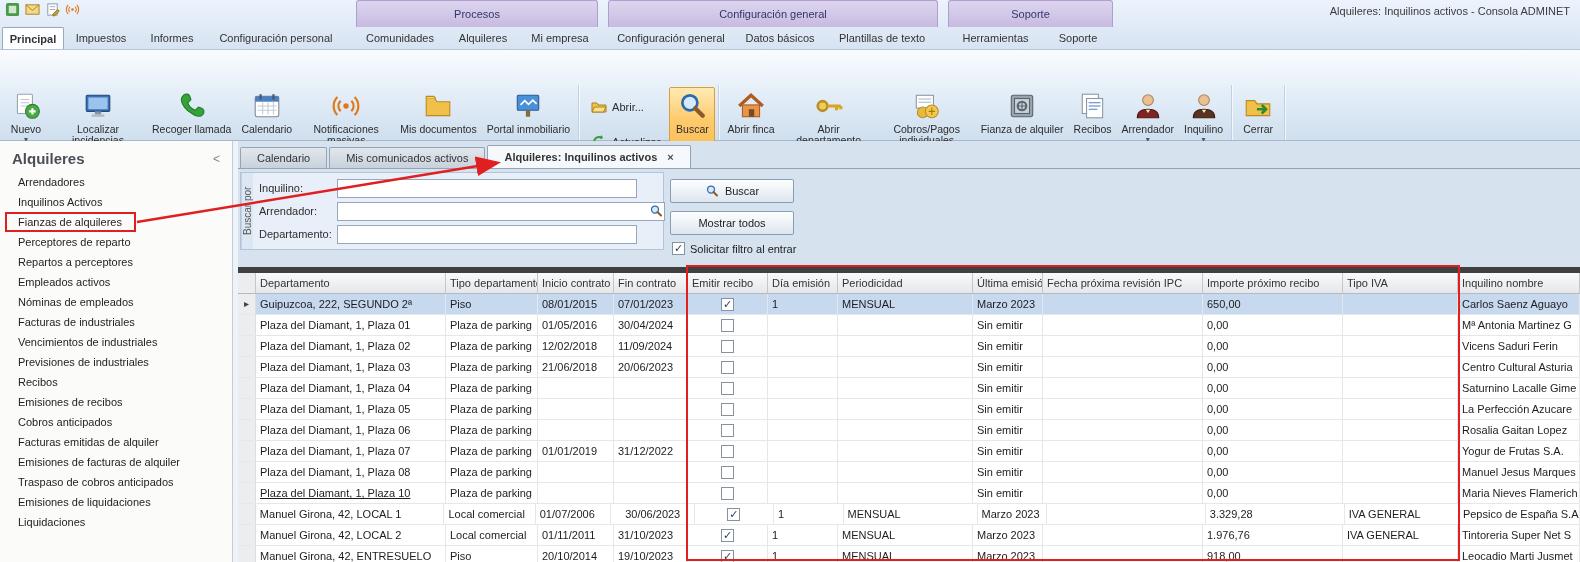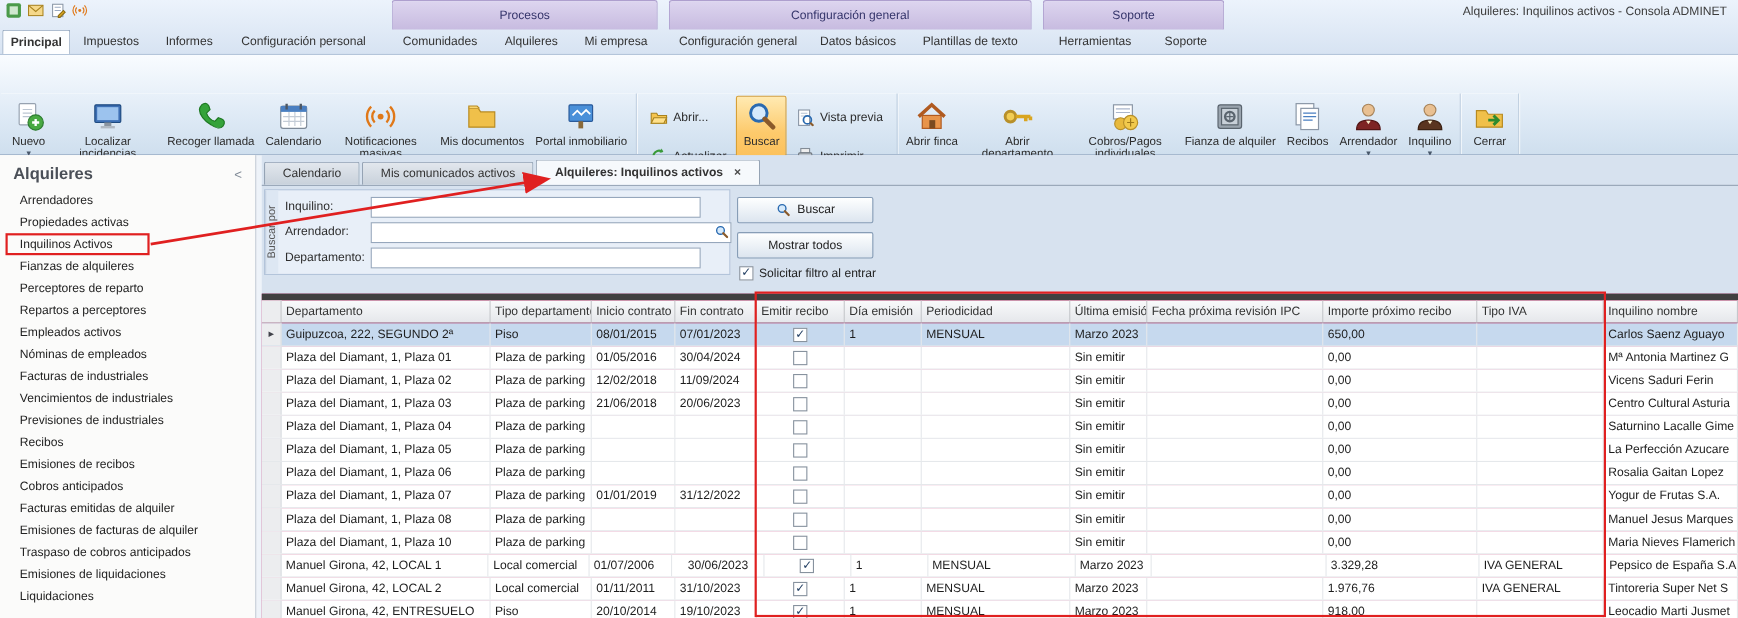--- a/index.html
+++ b/index.html
@@ -252,43 +252,20 @@
             </div>
             <div class="large-btn selected">
               <span class="icon i30">
                 <svg viewBox="0 0 28 28">
                   <circle cx="12" cy="11" r="7" fill="#d6eafb" stroke="#2a6ab0" stroke-width="2.5"></circle>
                   <line x1="17" y1="16" x2="24" y2="23" stroke="#8a5a2a" stroke-width="4" stroke-linecap="round"></line>
                 </svg>
               </span>
               <span class="lb-label">Buscar</span>
             </div>
-            <div class="rg-stack">
-              <div class="small-btn">
-                <span class="icon i16">
-                  <svg viewBox="0 0 16 16">
-                    <rect x="2" y="1" width="10" height="14" fill="#fff" stroke="#8a96a6"></rect>
-                    <path d="M4 4h6M4 6.5h6" stroke="#b7c2d2"></path>
-                    <circle cx="10" cy="10" r="3.6" fill="none" stroke="#2a6ab0" stroke-width="1.6"></circle>
-                    <line x1="12.6" y1="12.6" x2="15.4" y2="15.4" stroke="#8a5a2a" stroke-width="2"></line>
-                  </svg>
-                </span>
-                <span>Vista previa</span>
-              </div>
-              <div class="small-btn">
-                <span class="icon i16">
-                  <svg viewBox="0 0 16 16">
-                    <rect x="4" y="1" width="8" height="4" fill="#eee" stroke="#828c96"></rect>
-                    <rect x="2" y="5" width="12" height="6" rx="1" fill="#b8c0c8" stroke="#707880"></rect>
-                    <rect x="4" y="9" width="8" height="6" fill="#fff" stroke="#828c96"></rect>
-                  </svg>
-                </span>
-                <span>Imprimir</span>
-              </div>
-            </div>
           </div>
           <div class="rg-label">Lista</div>
         </div>
         <div class="ribbon-group">
           <div class="rg-body">
             <div class="large-btn">
               <span class="icon i30">
                 <svg viewBox="0 0 28 28">
                   <path d="M3 14L14 4l11 10" fill="none" stroke="#b05a20" stroke-width="3"></path>
                   <rect x="6" y="13" width="16" height="11" fill="#e8944a" stroke="#b05a20"></rect>
@@ -381,21 +358,20 @@
       </div>
   </div>
 
   <div class="sidebar">
     <div class="sidebar-title">
       <span>Alquileres</span>
       <span class="sidebar-collapse">&lt;</span>
     </div>
     <div>
         <div class="side-item">Arrendadores</div>
-        <div class="side-item">Propiedades activas</div>
         <div class="side-item">Inquilinos Activos</div>
         <div class="side-item">Fianzas de alquileres</div>
         <div class="side-item">Perceptores de reparto</div>
         <div class="side-item">Repartos a perceptores</div>
         <div class="side-item">Empleados activos</div>
         <div class="side-item">Nóminas de empleados</div>
         <div class="side-item">Facturas de industriales</div>
         <div class="side-item">Vencimientos de industriales</div>
         <div class="side-item">Previsiones de industriales</div>
         <div class="side-item">Recibos</div>
@@ -621,21 +597,21 @@
             <div class="gr-cell" style="width: 70px;"></div>
             <div class="gr-cell" style="width: 135px;"></div>
             <div class="gr-cell" style="width: 70px;">Sin emitir</div>
             <div class="gr-cell" style="width: 160px;"></div>
             <div class="gr-cell right" style="width: 140px;">0,00</div>
             <div class="gr-cell" style="width: 115px;"></div>
             <div class="gr-cell" style="width: 122px;">Manuel Jesus Marques</div>
           </div>
           <div class="grid-row">
             <div class="gr-ind"></div>
-            <div class="gr-cell" style="width: 190px;">Plaza del Diamant, 1, Plaza 10</div>
+            <div class="gr-cell" style="width: 190px; text-decoration: underline;">Plaza del Diamant, 1, Plaza 10</div>
             <div class="gr-cell" style="width: 92px;">Plaza de parking</div>
             <div class="gr-cell" style="width: 76px;"></div>
             <div class="gr-cell" style="width: 74px;"></div>
             <div class="gr-cell center" style="width: 80px;">
               <span class="cb"></span>
             </div>
             <div class="gr-cell" style="width: 70px;"></div>
             <div class="gr-cell" style="width: 135px;"></div>
             <div class="gr-cell" style="width: 70px;">Sin emitir</div>
             <div class="gr-cell" style="width: 160px;"></div>

